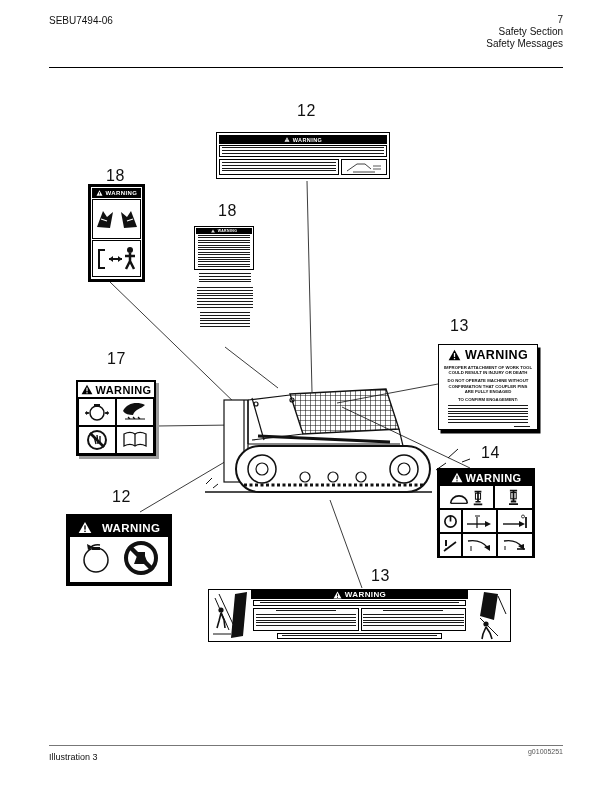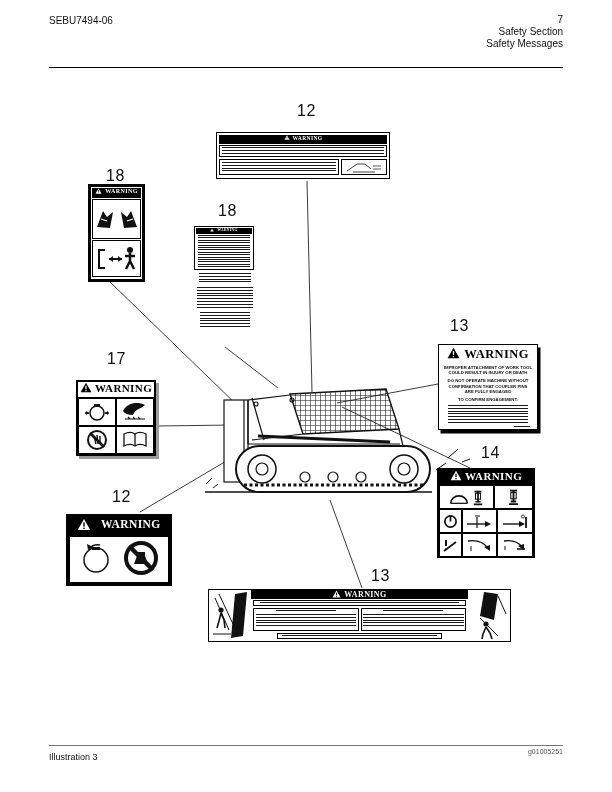--- a/index.html
+++ b/index.html
@@ -8,21 +8,21 @@
   .rule{position:absolute;background:#000;height:1px;}
   
   .hdoc{left:49px;top:15px;font-size:10px;text-align:center;}
   .hright{right:49px;top:14px;text-align:right;font-size:10px;line-height:12px;}
   .fcap{left:49px;top:752px;font-size:9px;}
   .fgid{right:49px;top:748px;font-size:7px;color:#555;}
   
   .callout{position:absolute;font-size:16px;color:#111;letter-spacing:0.5px;}
   
   .wl{position:absolute;background:#fff;box-sizing:border-box;z-index:2;}
-  .whead{display:flex;justify-content:center;gap:3px;font-weight:700;letter-spacing:0.4px;font-family:Liberation Serif, serif;}
+  .whead{display:flex;align-items:center;justify-content:center;gap:3px;font-weight:700;letter-spacing:0.4px;}
   .whead.dark{background:#000;color:#fff;}
   .whead.light{background:#fff;color:#000;}
   .sim{background-image:repeating-linear-gradient(180deg,#1a1a1a 0 1px,transparent 1px 2.8px);}
   .simf{background-image:repeating-linear-gradient(180deg,#1a1a1a 0 1px,transparent 1px 2.4px);}
   .cell{border:1px solid #000;box-sizing:border-box;display:flex;align-items:center;justify-content:center;gap:3px;background:#fff;}
   
   .l12{left:216px;top:132px;width:174px;height:47px;border:1px solid #000;padding:2px;}
   .l12 .whead{height:9px;font-size:5.5px;}
   .l12 .box1{border:1px solid #000;height:12px;margin-top:1px;padding:1px 2px;box-sizing:border-box;}
   .l12 .row{display:flex;margin-top:2px;height:16px;}

